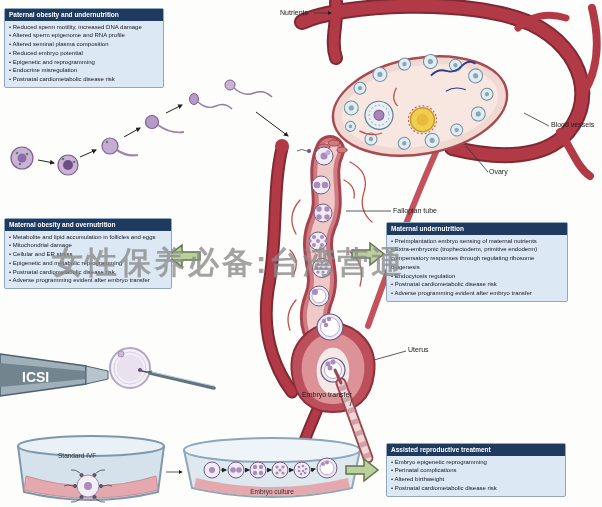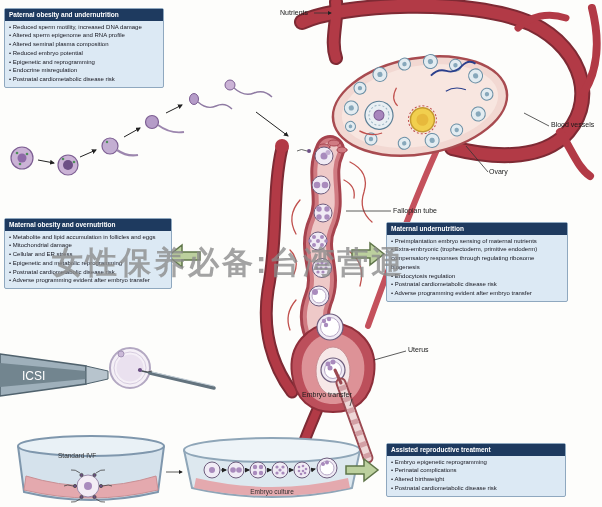--- a/index.html
+++ b/index.html
@@ -17,21 +17,21 @@
     padding:2px 4px;line-height:1.2;
   }
   .info-box ul{
     list-style:none;margin:0;padding:2px 4px 3px 4px;
     font-size:6px;line-height:1.45;color:#15151e;
   }
   .info-box li::before{content:"• ";}
   .map-label{
     position:absolute;z-index:12;font-size:7px;color:#1a1a1a;white-space:nowrap;
   }
-  .label-icsi{color:#fff;font-weight:normal;font-size:12px;}
+  .label-icsi{color:#fff;font-weight:bold;font-size:14px;}
   .label-dish{font-size:6.5px;color:#333;}
   .label-center{text-align:center;}
   .watermark{
     position:absolute;left:52px;top:242px;z-index:30;
     font-size:31px;color:#8b8b8b;opacity:.78;letter-spacing:3px;
     white-space:nowrap;font-weight:bold;
   }
 </style>
 </head>
 <body>

